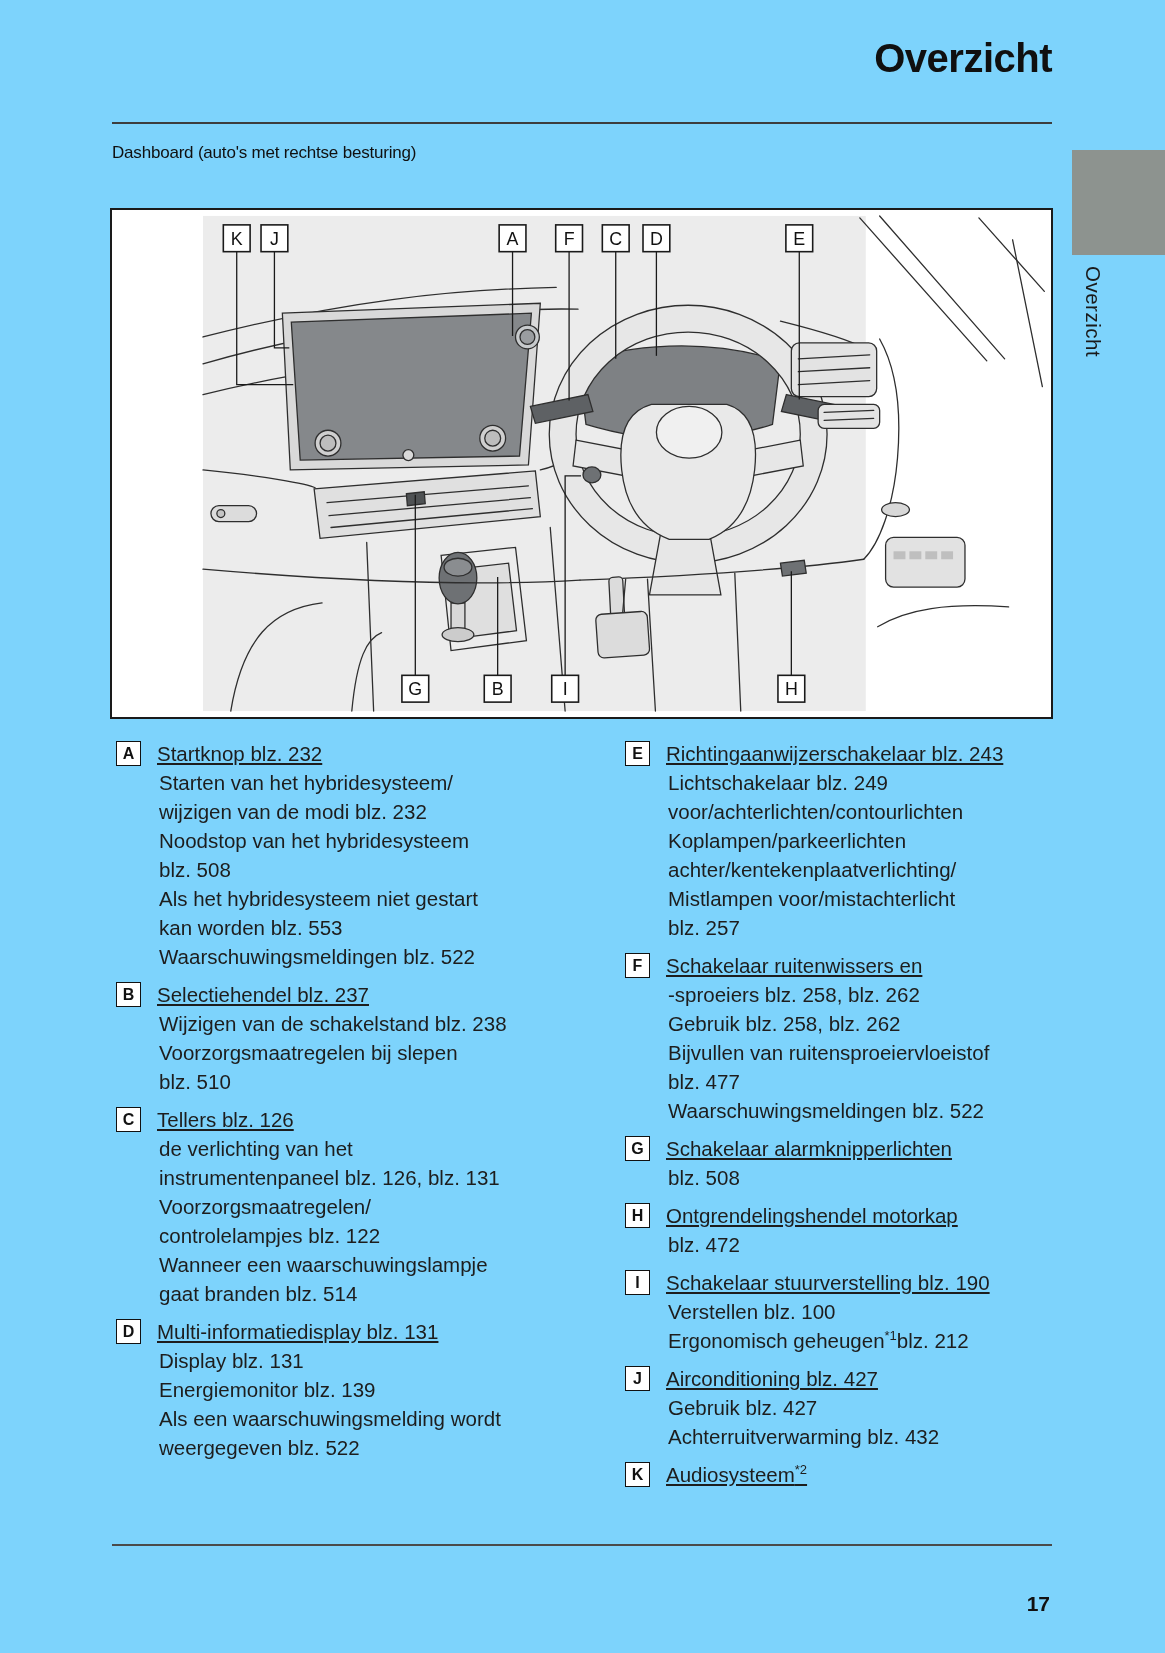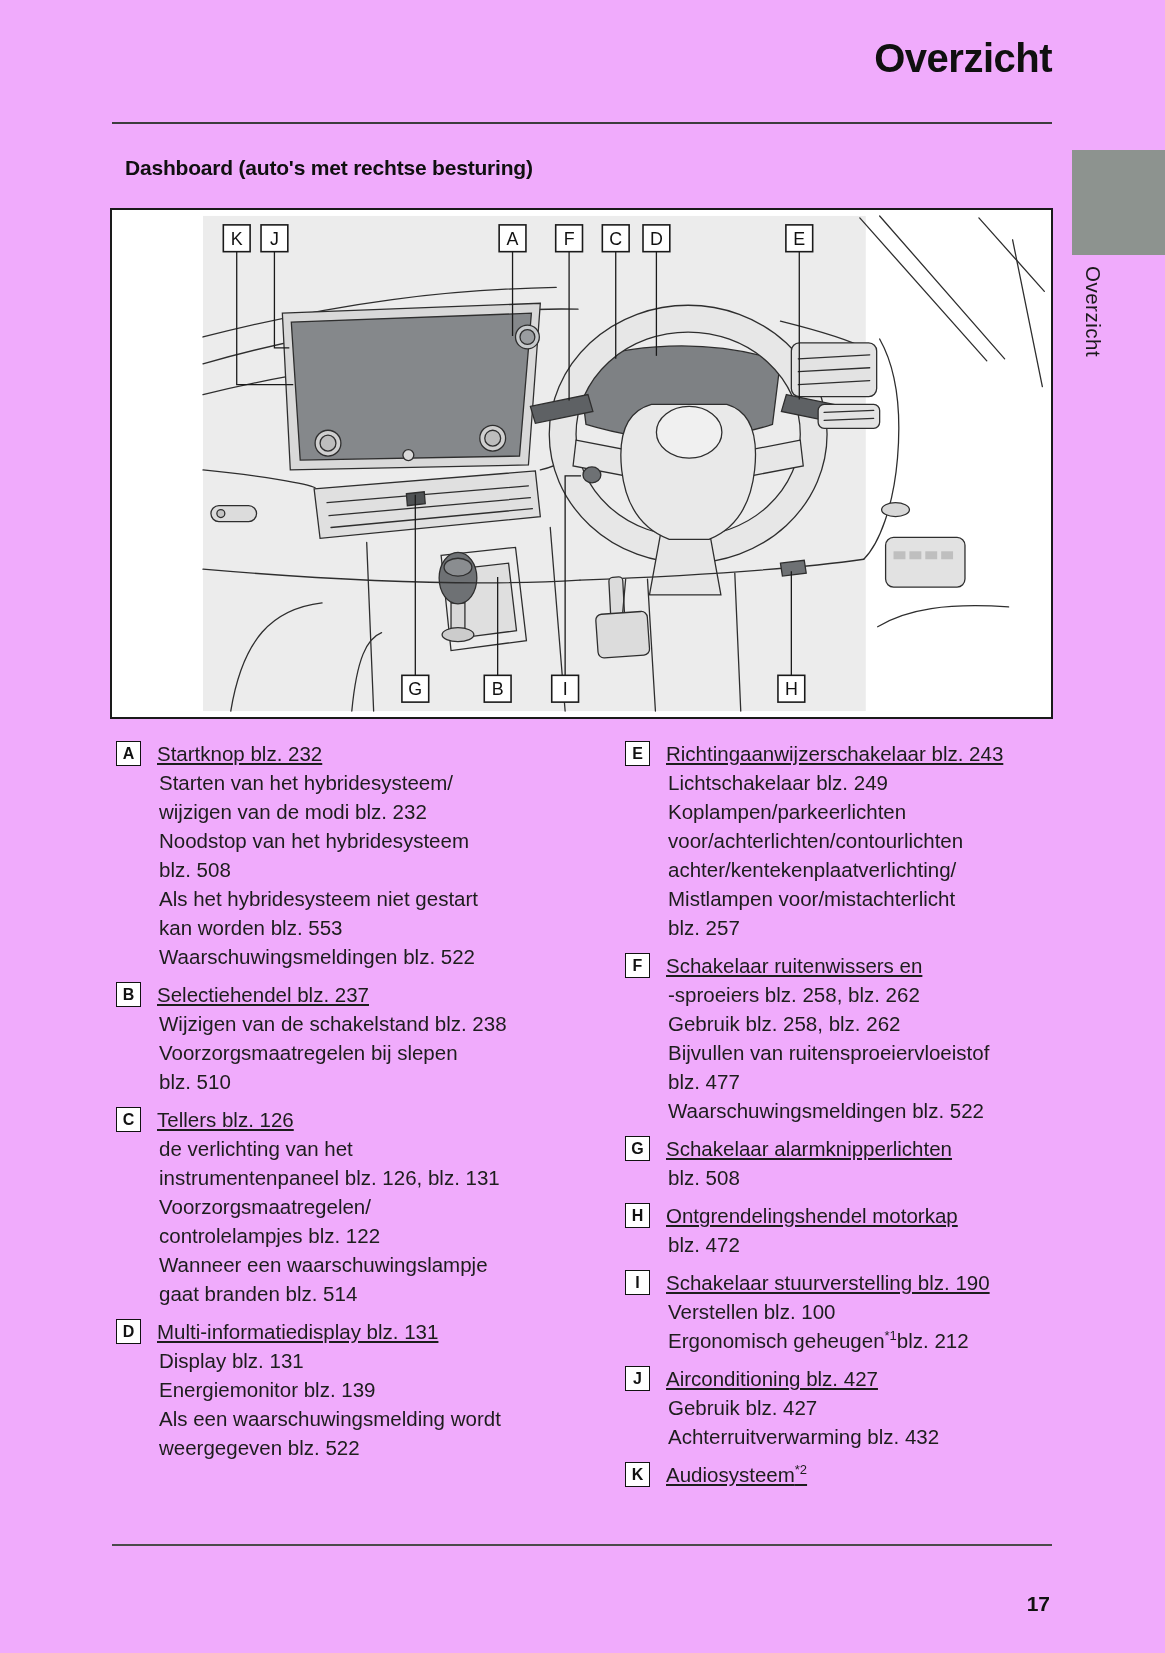--- a/index.html
+++ b/index.html
@@ -1,26 +1,26 @@
 <!DOCTYPE html>
 <html><head>
 <meta charset="utf-8">
 <style>
   html,body{margin:0;padding:0;background:#ffffff;}
   body{width:1165px;height:1653px;position:relative;overflow:hidden;
        font-family:"Liberation Sans","DejaVu Sans",sans-serif;color:#1d1d1d;}
-  .page{position:absolute;inset:0;background:#f0abfc;}
+  .page{position:absolute;inset:0;background:#7dd3fc;}
 
   .title{position:absolute;top:36px;right:113px;font-size:40px;font-weight:700;
          letter-spacing:-0.5px;color:#101010;margin:0;}
   .rule{position:absolute;left:112px;width:940px;background:#3d3d3d;}
   .rule.top-rule{top:122px;height:2px;}
   .rule.bottom-rule{top:1544px;height:2px;background:#4a4a4a;}
-  .subheading{position:absolute;left:112px;top:143px;font-size:21px;font-weight:700;
-              color:#101010;margin:13px;letter-spacing:-0.2px;}
+  .subheading{position:absolute;left:112px;top:143px;font-size:17px;font-weight:400;
+              color:#101010;margin:0;letter-spacing:-0.2px;}
 
   .chapter-tab{position:absolute;left:1072px;top:150px;width:93px;height:105px;}
   .vlabel{position:absolute;left:1081px;top:266px;writing-mode:vertical-rl;
           font-size:20.5px;color:#1a1a1a;letter-spacing:0.5px;}
 
   .diagram{position:absolute;left:110px;top:208px;width:943px;height:511px;margin:0;
            border:2px solid #1a1a1a;box-sizing:border-box;background:#fff;}
   .diagram svg{display:block;width:100%;height:100%;}
 
   .col{position:absolute;top:739px;}
@@ -239,22 +239,22 @@
         <div class="sec-line">weergegeven blz. 522</div>
       </div>
     </div>
   <div class="col col-right" id="col-right">
       <div class="sec">
         <div class="sec-head">
           <span class="letter-box">E</span>
           <span class="sec-title">Richtingaanwijzerschakelaar blz. 243</span>
         </div>
         <div class="sec-line">Lichtschakelaar blz. 249</div>
+        <div class="sec-line">voor/achterlichten/contourlichten</div>
         <div class="sec-line">Koplampen/parkeerlichten</div>
-        <div class="sec-line">voor/achterlichten/contourlichten</div>
         <div class="sec-line">achter/kentekenplaatverlichting/</div>
         <div class="sec-line">Mistlampen voor/mistachterlicht</div>
         <div class="sec-line">blz. 257</div>
       </div>
       <div class="sec">
         <div class="sec-head">
           <span class="letter-box">F</span>
           <span class="sec-title">Schakelaar ruitenwissers en</span>
         </div>
         <div class="sec-line">-sproeiers blz. 258, blz. 262</div>

